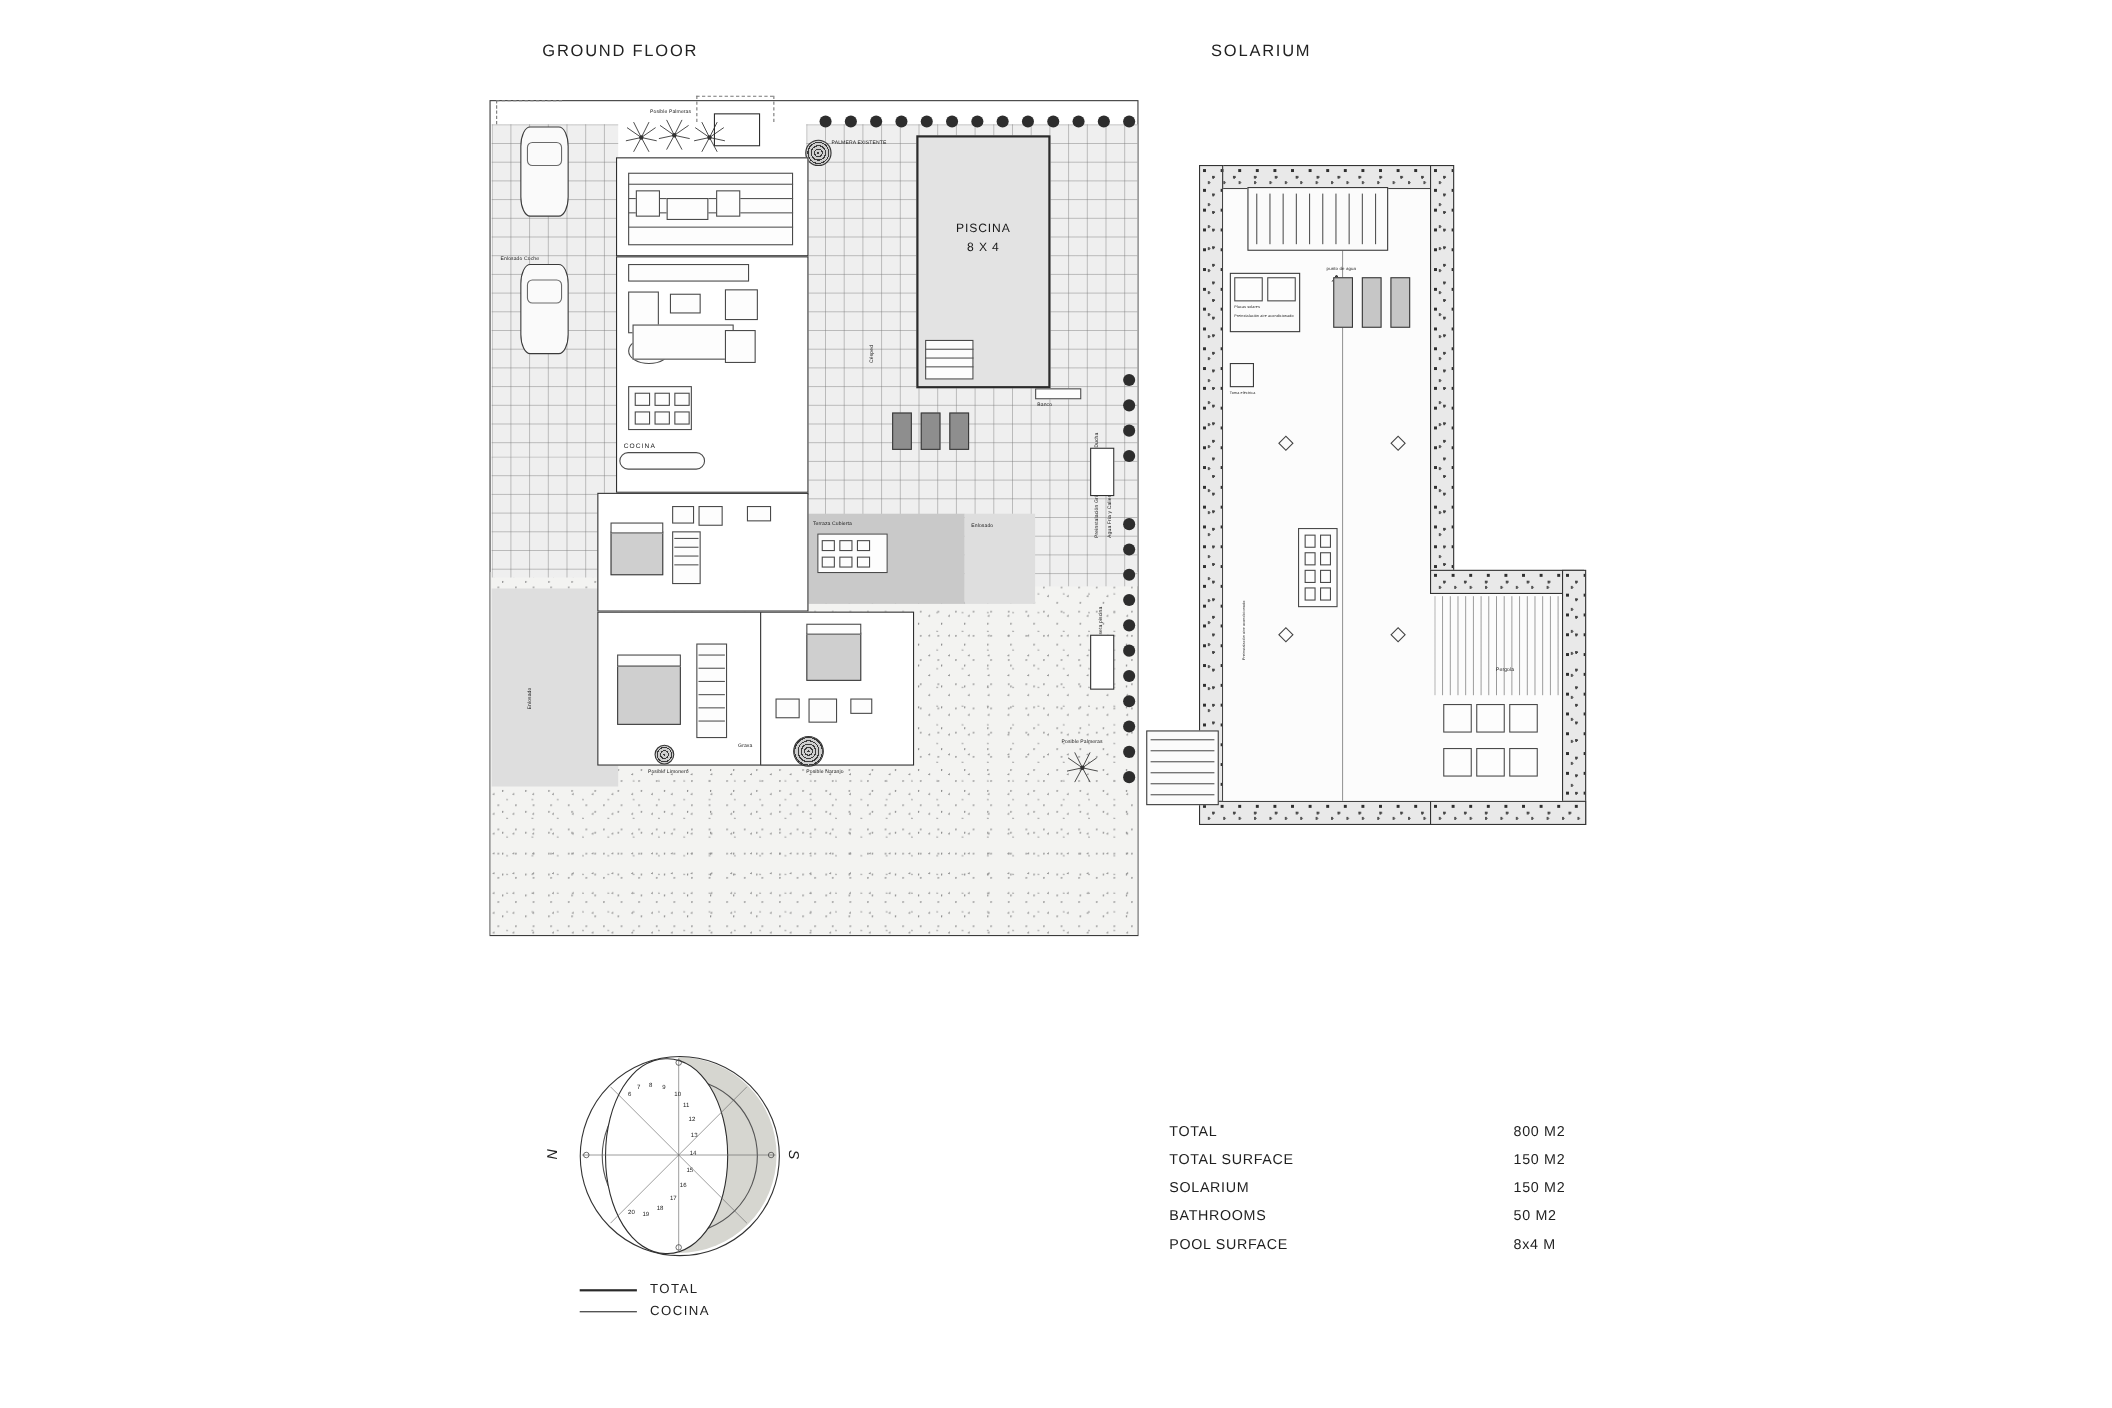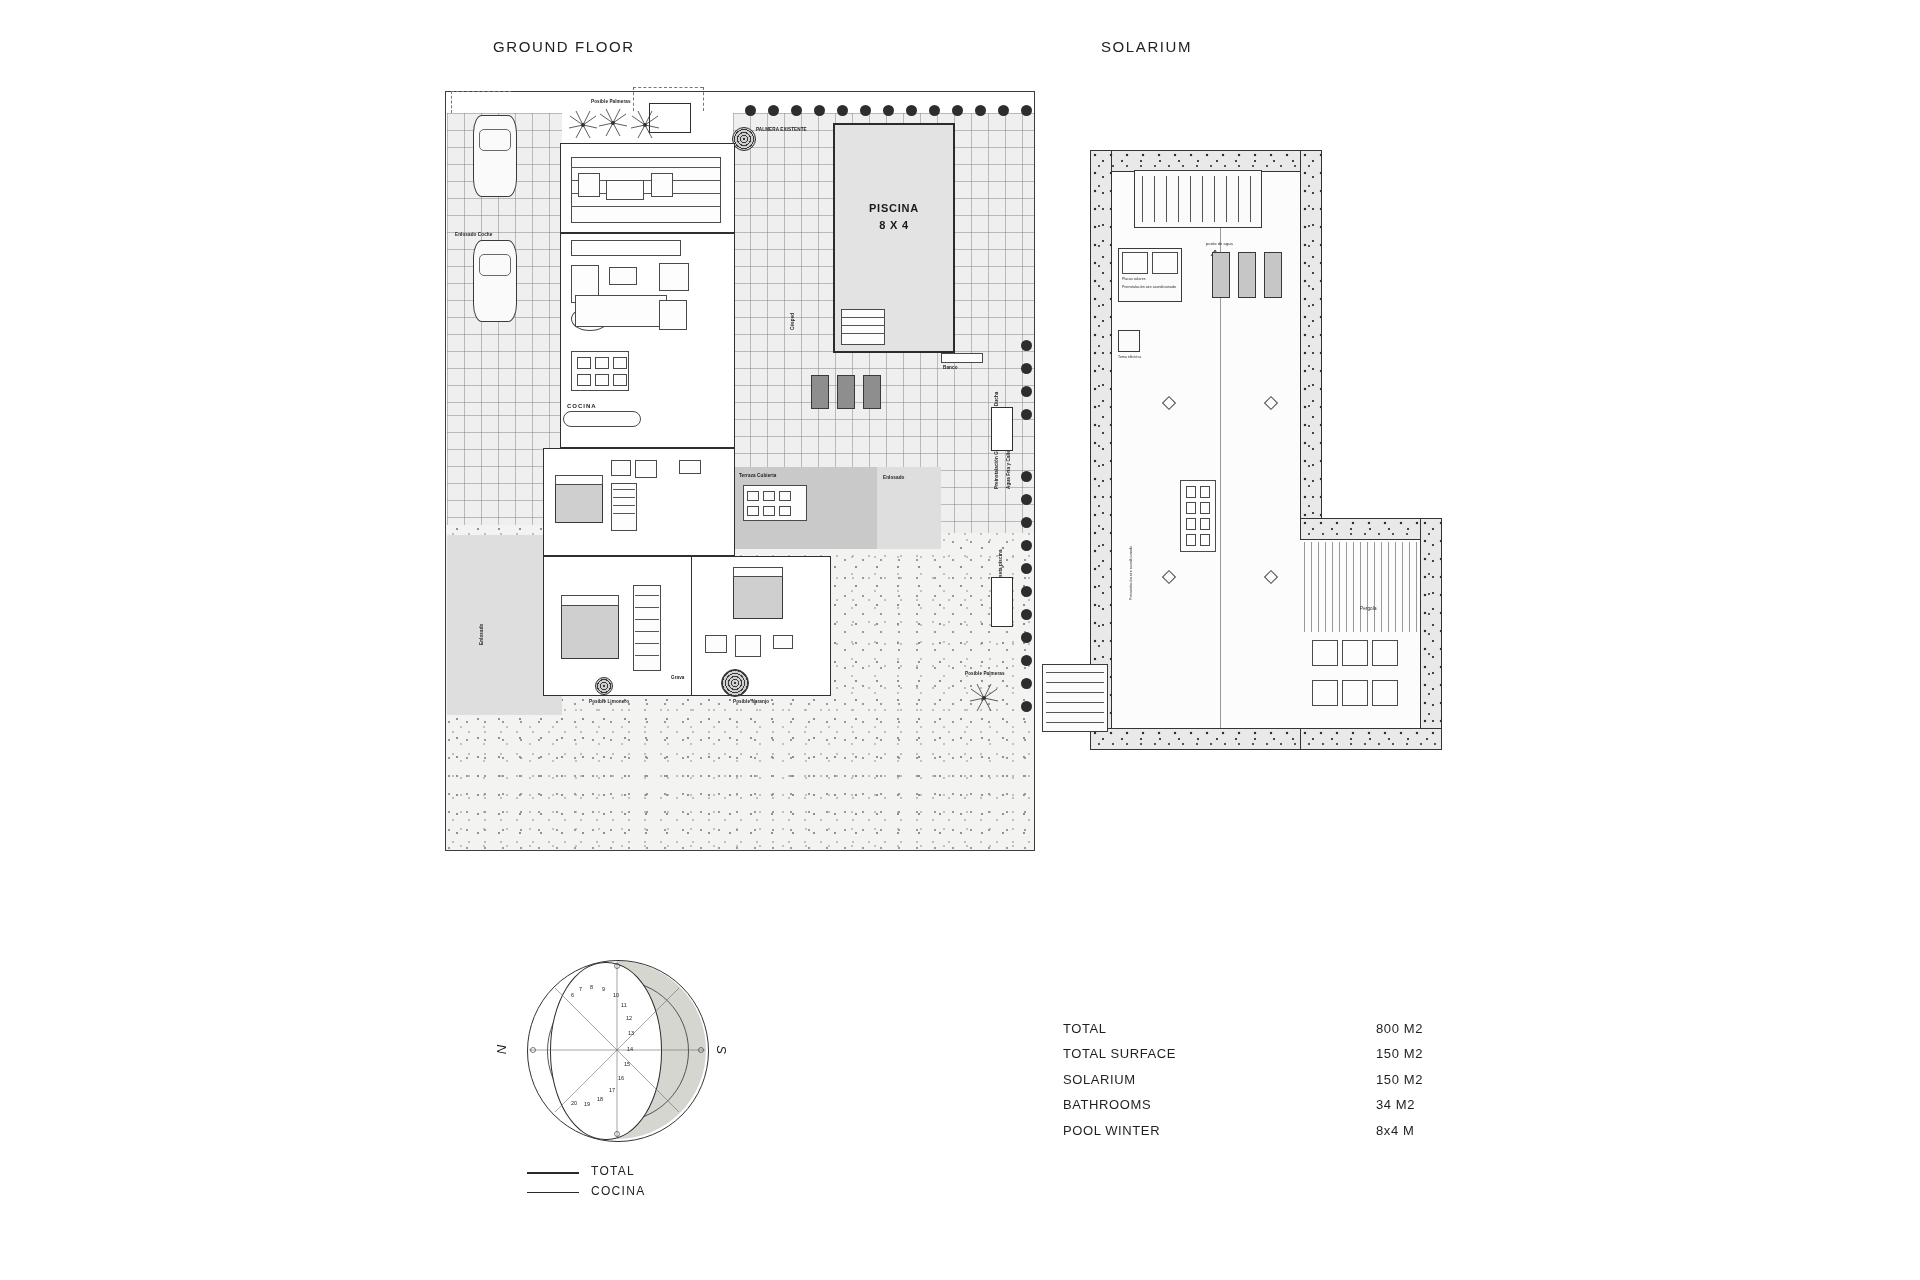--- a/index.html
+++ b/index.html
@@ -26,21 +26,20 @@
   #ground-floor-title { left: 493px; top: 38px; }
   #solarium-title { left: 1101px; top: 38px; }
 
   
   #ground-floor-plan {
     position: absolute;
     left: 443px;
     top: 85px;
     width: 600px;
     height: 770px;
-    font-weight: bold;
   }
   
   .site-outline {
     position: absolute;
     left: 2px; top: 6px;
     width: 590px; height: 760px;
     border: 1.2px solid #3b3b3b;
     box-sizing: border-box;
   }
   .gravel {
@@ -599,19 +598,19 @@
   <div class="spec-row">
     <div class="spec-label">TOTAL SURFACE</div>
     <div class="spec-value">150 M2</div>
   </div>
   <div class="spec-row">
     <div class="spec-label">SOLARIUM</div>
     <div class="spec-value">150 M2</div>
   </div>
   <div class="spec-row">
     <div class="spec-label">BATHROOMS</div>
-    <div class="spec-value">34 M2</div>
+    <div class="spec-value">50 M2</div>
   </div>
   <div class="spec-row">
-    <div class="spec-label">POOL WINTER</div>
+    <div class="spec-label">POOL SURFACE</div>
     <div class="spec-value">8x4 M</div>
   </div>
 </div>
 
 </body></html>

